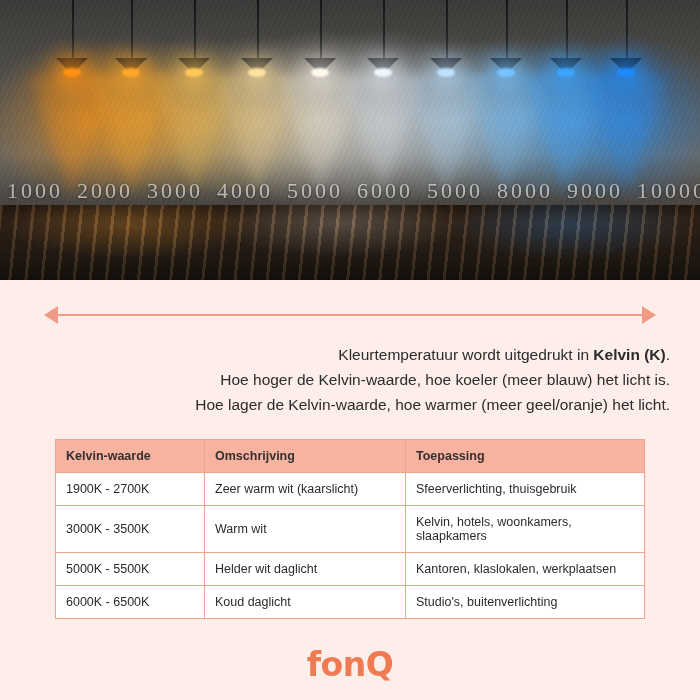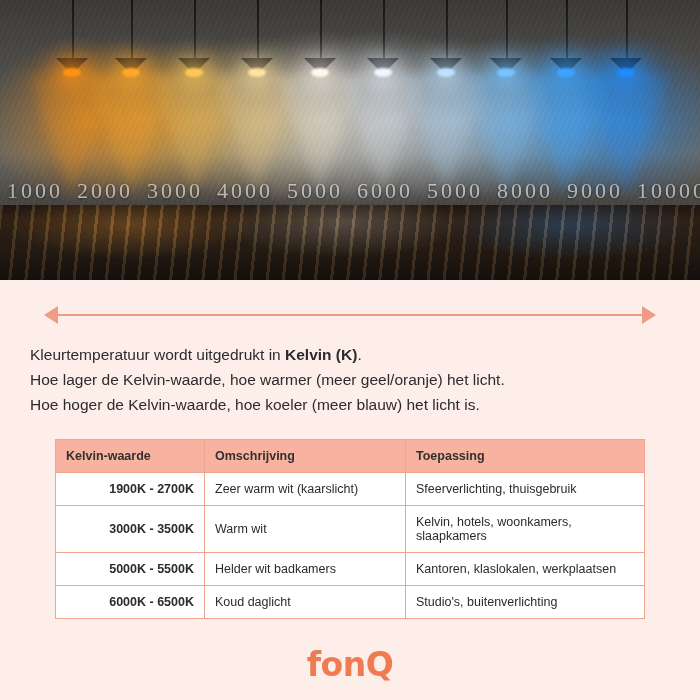--- a/index.html
+++ b/index.html
@@ -140,21 +140,21 @@
     border-top: 9px solid transparent;
     border-bottom: 9px solid transparent;
   }
   .arrow-head.left  { left: -1px;  border-right: 14px solid #ef9b86; }
   .arrow-head.right { right: -1px; border-left: 14px solid #ef9b86; }
 
   
   .intro {
     margin: 14px auto 0;
     width: 640px;
-    text-align: left;
+    text-align: right;
     color: #2c2c2c;
     font-size: 15.5px;
     line-height: 25px;
   }
   .intro p { margin: 0; }
   .intro b { font-weight: bold; }
 
   
   .table-wrap {
     margin: 22px auto 0;
@@ -173,23 +173,22 @@
     text-align: left;
     vertical-align: middle;
   }
   thead th {
     background: #f7b3a0;
     font-weight: bold;
     color: #33302f;
     font-size: 12.5px;
   }
   tbody td:first-child {
-    font-weight: bold;
+    font-weight: normal;
     width: 128px;
-    text-align: right;
   }
   tbody td:nth-child(2) { width: 180px; border-radius: 16px; }
 
   
   .logo {
     margin: 26px auto 0;
     text-align: center;
     font-family: "DejaVu Sans", sans-serif;
     font-size: 33px;
     font-weight: bold;
@@ -263,22 +262,22 @@
   </div>
 
   <div class="arrow-wrap">
     <div class="arrow-head left"></div>
     <div class="arrow-line"></div>
     <div class="arrow-head right"></div>
   </div>
 
   <div class="intro">
     <p><span>Kleurtemperatuur wordt uitgedrukt in </span><b>Kelvin (K)</b><span>.</span></p>
+    <p>Hoe hoger de Kelvin-waarde, hoe koeler (meer blauw) het licht is.</p>
     <p>Hoe lager de Kelvin-waarde, hoe warmer (meer geel/oranje) het licht.</p>
-    <p>Hoe hoger de Kelvin-waarde, hoe koeler (meer blauw) het licht is.</p>
   </div>
 
   <div class="table-wrap">
     <table>
       <thead>
         <tr>
           <th>Kelvin-waarde</th>
           <th>Omschrijving</th>
           <th>Toepassing</th>
         </tr>
@@ -289,21 +288,21 @@
           <td>Zeer warm wit (kaarslicht)</td>
           <td>Sfeerverlichting, thuisgebruik</td>
         </tr>
         <tr>
           <td>3000K - 3500K</td>
           <td>Warm wit</td>
           <td>Kelvin, hotels, woonkamers, slaapkamers</td>
         </tr>
         <tr>
           <td>5000K - 5500K</td>
-          <td>Helder wit badkamers</td>
+          <td>Helder wit daglicht</td>
           <td>Kantoren, klaslokalen, werkplaatsen</td>
         </tr>
         <tr>
           <td>6000K - 6500K</td>
           <td>Koud daglicht</td>
           <td>Studio's, buitenverlichting</td>
         </tr>
       </tbody>
     </table>
   </div>

